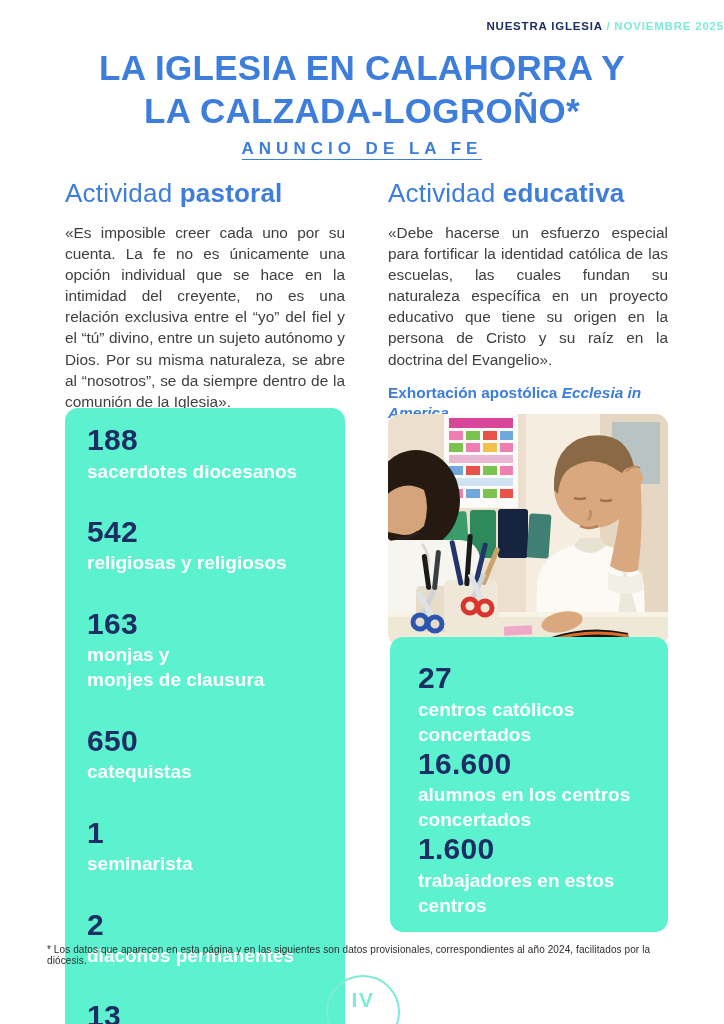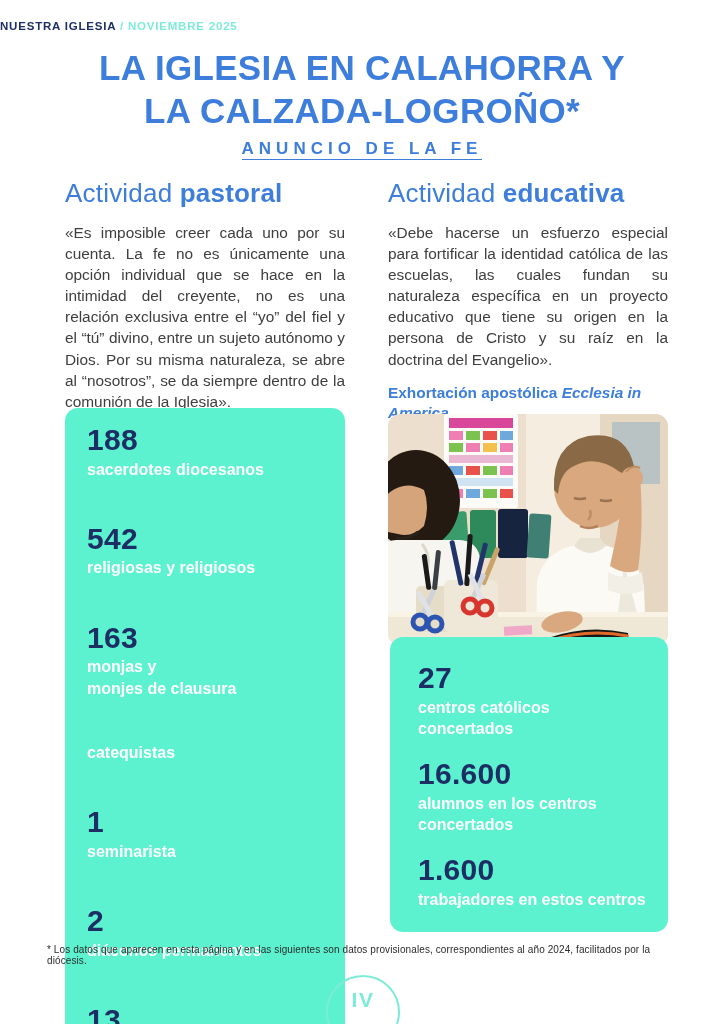--- a/index.html
+++ b/index.html
@@ -5,21 +5,21 @@
   * { margin:0; padding:0; box-sizing:border-box; }
   html,body { background:#ffffff; }
   body { font-family:"Liberation Sans", sans-serif; }
   .page {
     position:relative; width:724px; height:1024px; margin:0 auto;
     background:#ffffff; overflow:hidden;
   }
   
   .masthead {
     position:absolute; top:20px; left:0; width:100%;
-    text-align:left; font-size:11.5px; font-weight:bold; letter-spacing:0.8px;
+    text-align:right; font-size:11.5px; font-weight:bold; letter-spacing:0.8px;
   }
   .masthead .brand { color:#1c2e63; }
   .masthead .issue { color:#7debd8; font-weight:600; }
   .main-title {
     position:absolute; top:46px; left:0; width:100%;
     text-align:center; color:#3d7ddb; font-size:35px; font-weight:600;
     line-height:1.23; letter-spacing:0.3px;
   }
   .section-label-wrap { position:absolute; top:139px; left:0; width:100%; text-align:center; }
   .section-label {
@@ -39,21 +39,21 @@
   .source { margin-top:13px; color:#3d7ddb; font-size:15.4px; font-weight:600; line-height:1.3; }
   .source i { font-weight:600; }
   
   .stat-box {
     position:absolute; background:#5df2cf; border-radius:13px;
     display:flex; flex-direction:column; justify-content:space-between;
   }
   .stat-box-left  { left:65px;  top:408px; width:280px; height:670px; padding:15px 18px 18px 22px; }
   .stat-box-right { left:390px; top:637px; width:278px; height:295px; padding:24px 20px 22px 28px; }
   .stat-value { color:#1c2e63; font-size:30px; font-weight:800; line-height:1.15; letter-spacing:0.3px; }
-  .stat-label { color:#ffffff; font-size:16px; font-weight:700; line-height:1.32; white-space:pre-line; margin-top:1px; }
+  .stat-label { color:#ffffff; font-size:19px; font-weight:700; line-height:1.32; white-space:pre-line; margin-top:1px; }
   
   .photo {
     position:absolute; left:388px; top:414px; width:280px; height:232px;
     border-radius:13px; overflow:hidden; background:#ecdfcd;
   }
   .photo svg { display:block; width:100%; height:100%; }
   
   .footnote {
     position:absolute; left:47px; top:944px; width:640px;
     font-size:10px; color:#2b2b2b; letter-spacing:0.1px;
@@ -101,20 +101,21 @@
       <div class="stat">
         <div class="stat-value">542</div>
         <div class="stat-label">religiosas y religiosos</div>
       </div>
       <div class="stat">
         <div class="stat-value">163</div>
         <div class="stat-label">monjas y
 monjes de clausura</div>
       </div>
       <div class="stat">
+        <div class="stat-value">650</div>
         <div class="stat-label">catequistas</div>
       </div>
       <div class="stat">
         <div class="stat-value">1</div>
         <div class="stat-label">seminarista</div>
       </div>
       <div class="stat">
         <div class="stat-value">2</div>
         <div class="stat-label">diáconos permanentes</div>
       </div>

